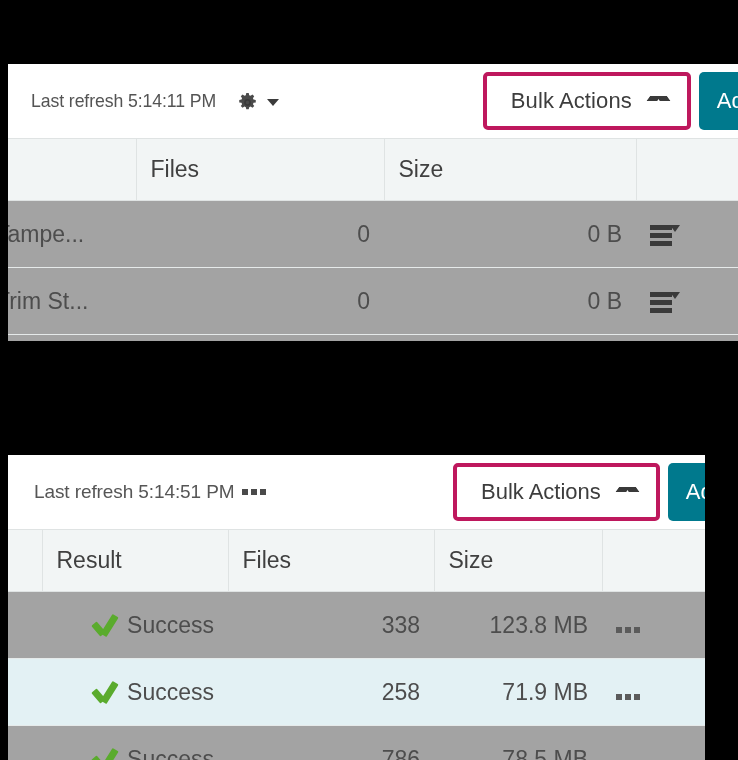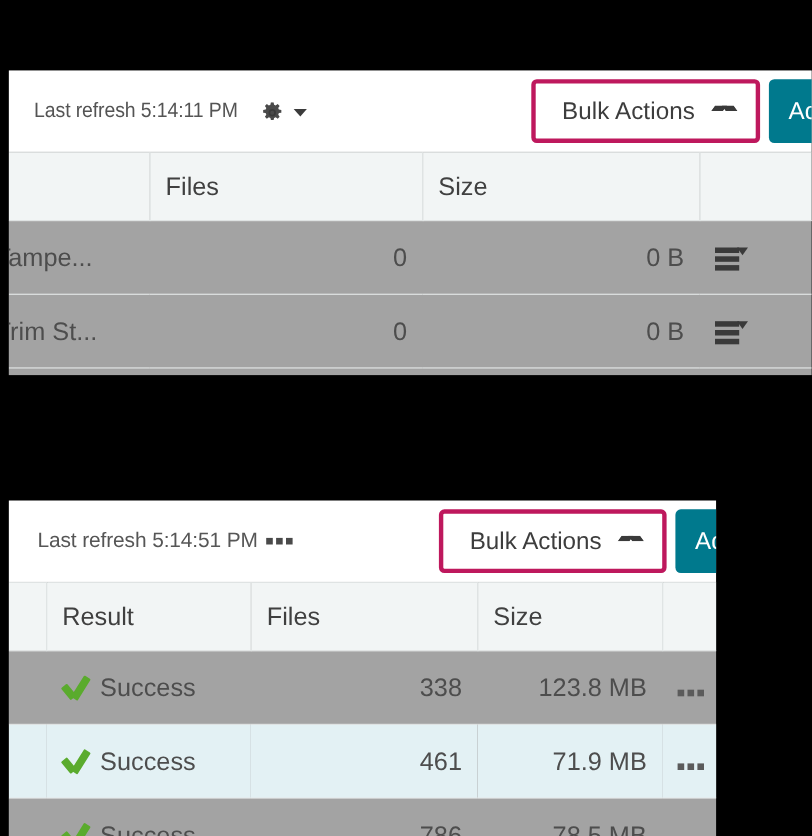--- a/index.html
+++ b/index.html
@@ -27,21 +27,21 @@
   #panel-top {
     left: 8px;
     top: 64px;
     width: 730px;
     height: 277px;
   }
   
   #panel-bottom {
     left: 8px;
     top: 455px;
-    width: 643px;
+    width: 697px;
     height: 305px;
   }
 
   
   .toolbar {
     position: relative;
     height: 74px;
     background: #ffffff;
     display: flex;
     align-items: center;
@@ -262,21 +262,21 @@
   .check-icon::before {
     width: 7px; height: 14px;
     left: 3px; top: 6px;
     transform: rotate(-40deg);
   }
   .check-icon::after {
     width: 7px; height: 23px;
     left: 14px; top: -2px;
     transform: rotate(32deg);
   }
-  .result-cell { color: #4d4d4d; }
+  .result-cell { color: #4d4d4d; text-align: right; }
 
   
   #panel-top col.c1 { width: 128px; }
   #panel-top col.c2 { width: 248px; }
   #panel-top col.c3 { width: 252px; }
   #panel-top col.c4 { width: 102px; }
   
   #panel-bottom col.c0 { width: 34px; }
   #panel-bottom col.c1 { width: 186px; }
   #panel-bottom col.c2 { width: 206px; }
@@ -407,21 +407,21 @@
               <i></i>
               <i></i>
             </span>
         </td>
       </tr>
       <tr class="row-alt">
         <td></td>
         <td class="result-cell">
           <span class="check-icon"></span><span>Success</span>
         </td>
-        <td class="num">461</td>
+        <td class="num">258</td>
         <td class="num">71.9 MB</td>
         <td>
           <span class="dots-icon light">
               <i></i>
               <i></i>
               <i></i>
             </span>
         </td>
       </tr>
       <tr>

